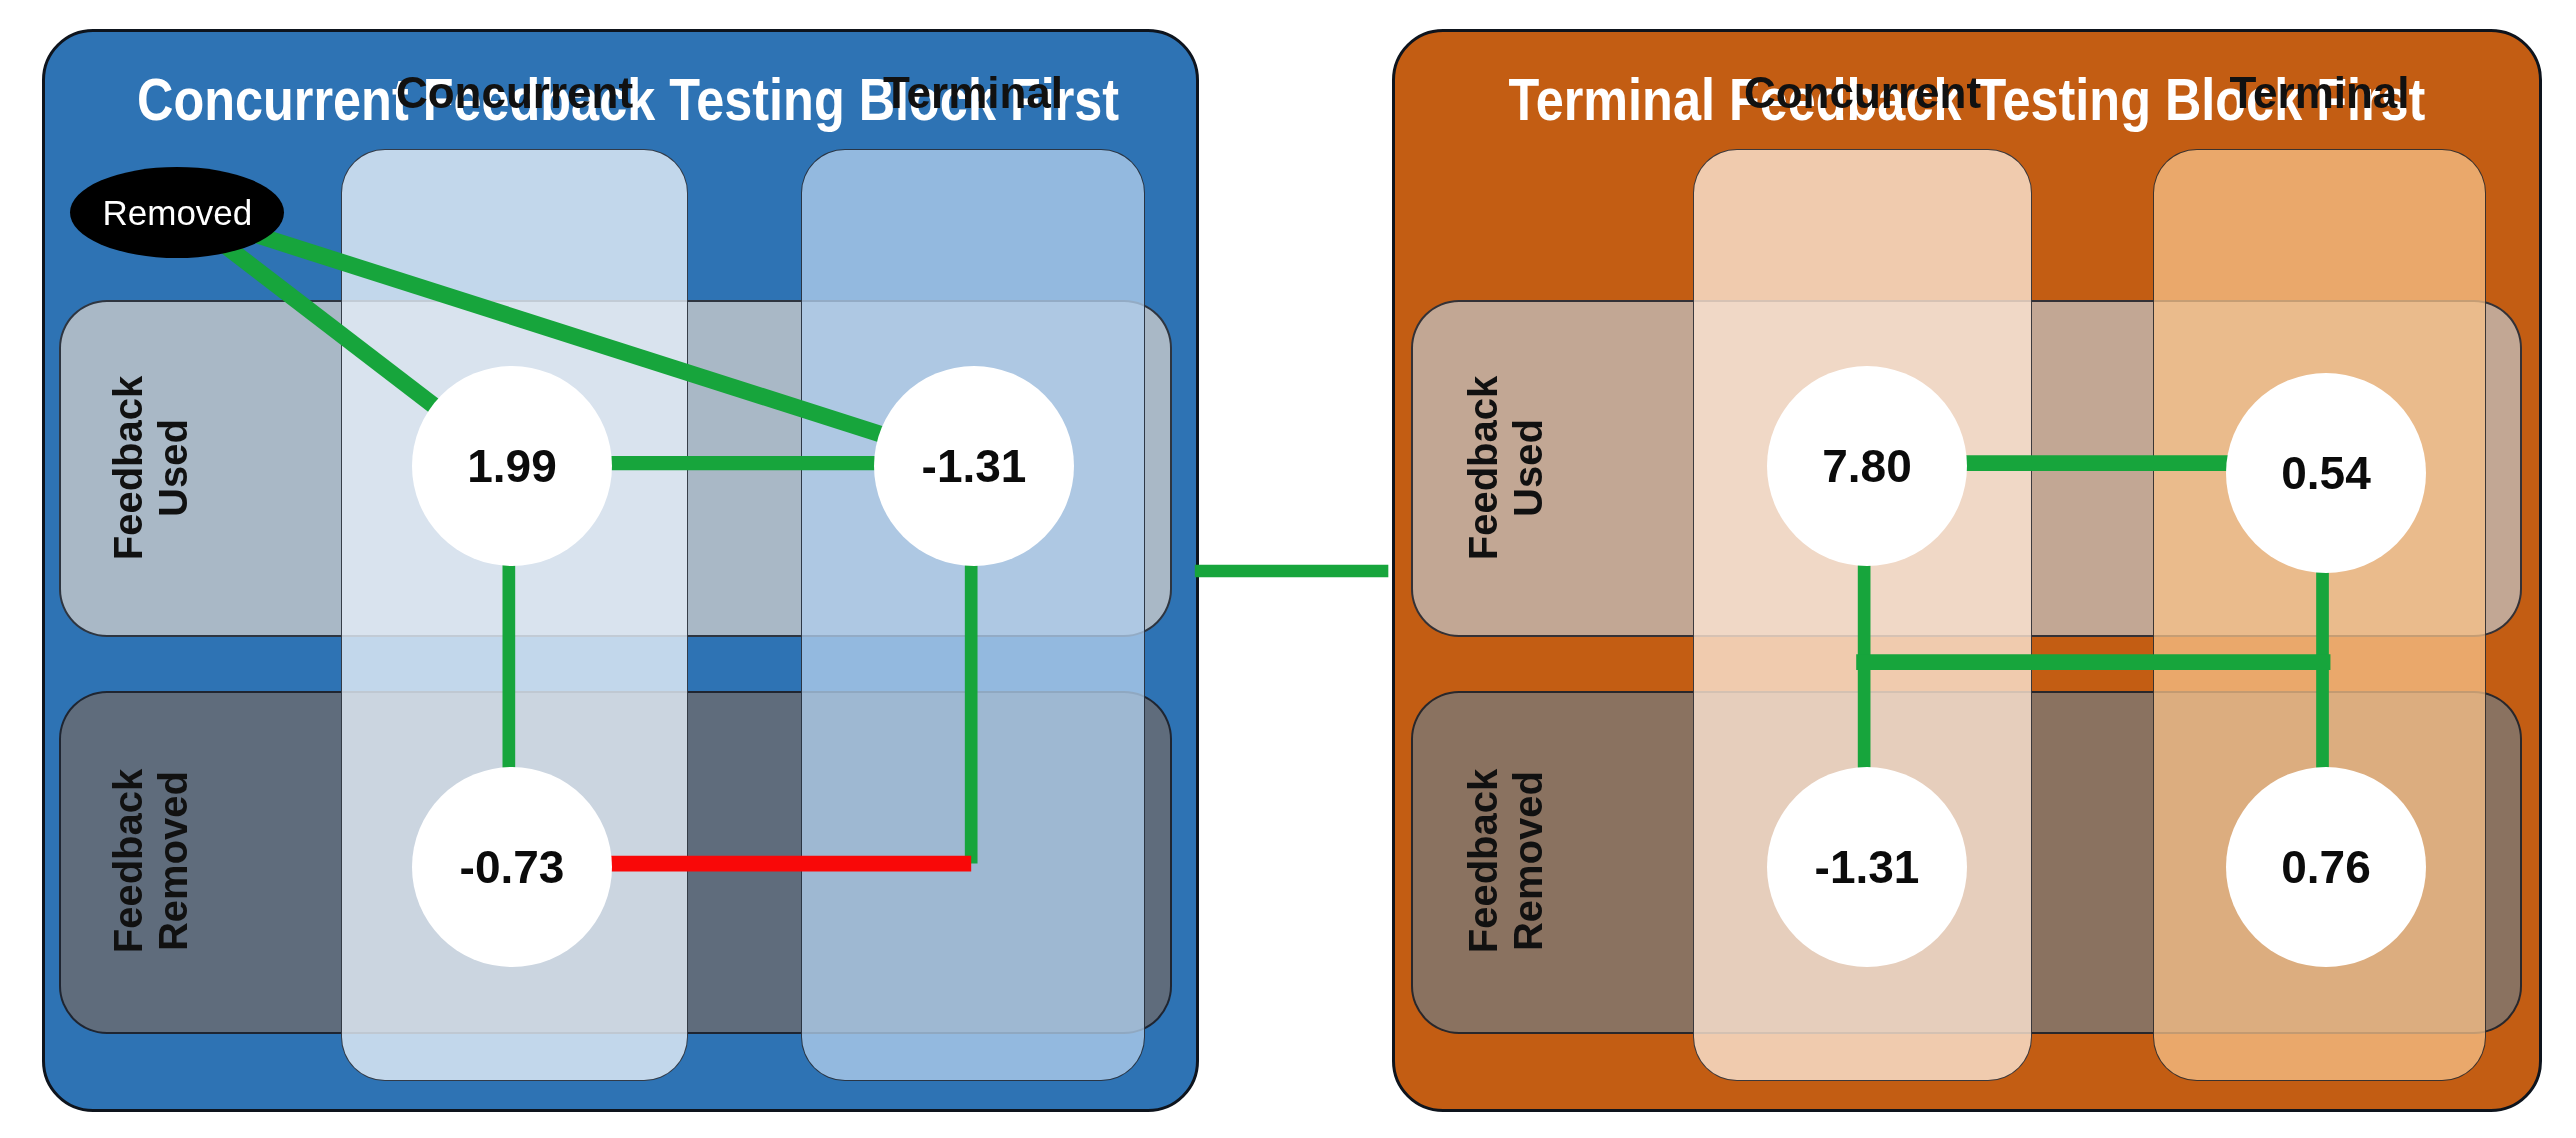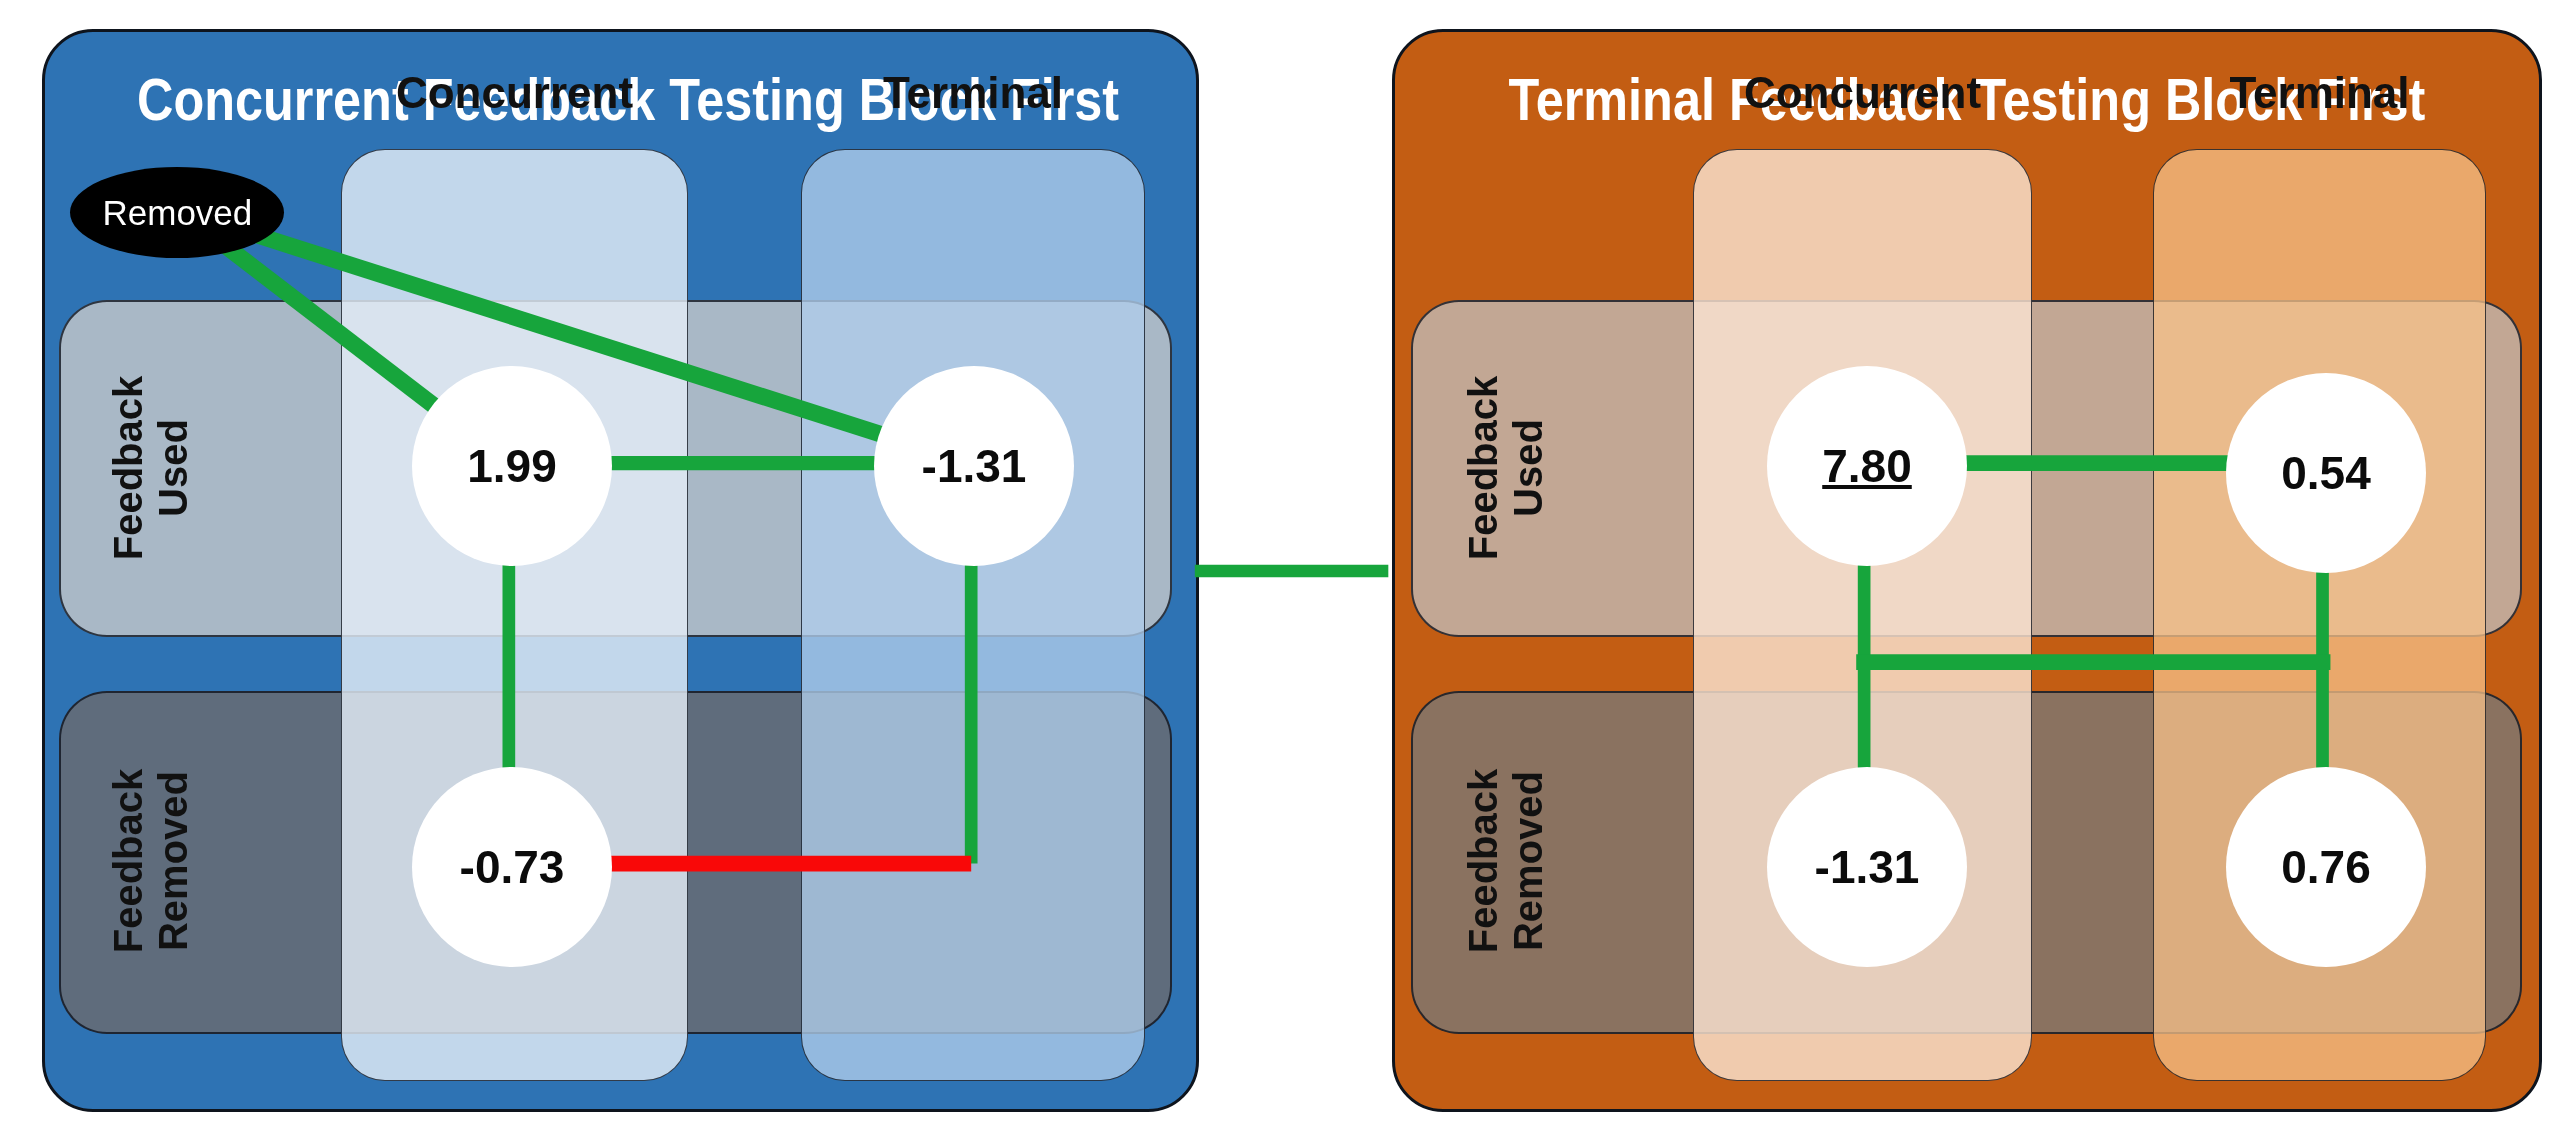--- a/index.html
+++ b/index.html
@@ -104,21 +104,21 @@
     <div class="band-col concurrent"></div>
 
     <div class="col-label" style="left:298px;width:339px;">Concurrent</div>
     <div class="col-label" style="left:758px;width:333px;">Terminal</div>
 
     <div class="row-label used">Feedback
 Used</div>
     <div class="row-label removed">Feedback
 Removed</div>
 
-    <div class="node" style="left:372px;top:334px;text-decoration:underline;">7.80</div>
+    <div class="node" style="left:372px;top:334px;">7.80</div>
     <div class="node" style="left:831px;top:341px;">0.54</div>
     <div class="node" style="left:372px;top:735px;">-1.31</div>
     <div class="node" style="left:831px;top:735px;">0.76</div>
   </section>
 
   <svg id="edges-layer" viewBox="0 0 3247 1435" xmlns="http://www.w3.org/2000/svg">
       <line x1="225" y1="265" x2="641" y2="584" stroke="#17A53C" stroke-width="21"></line>
       <line x1="225" y1="265" x2="1224" y2="584" stroke="#17A53C" stroke-width="21"></line>
       <line x1="641" y1="584" x2="1224" y2="584" stroke="#17A53C" stroke-width="18"></line>
       <line x1="641" y1="584" x2="641" y2="1089" stroke="#17A53C" stroke-width="16"></line>

